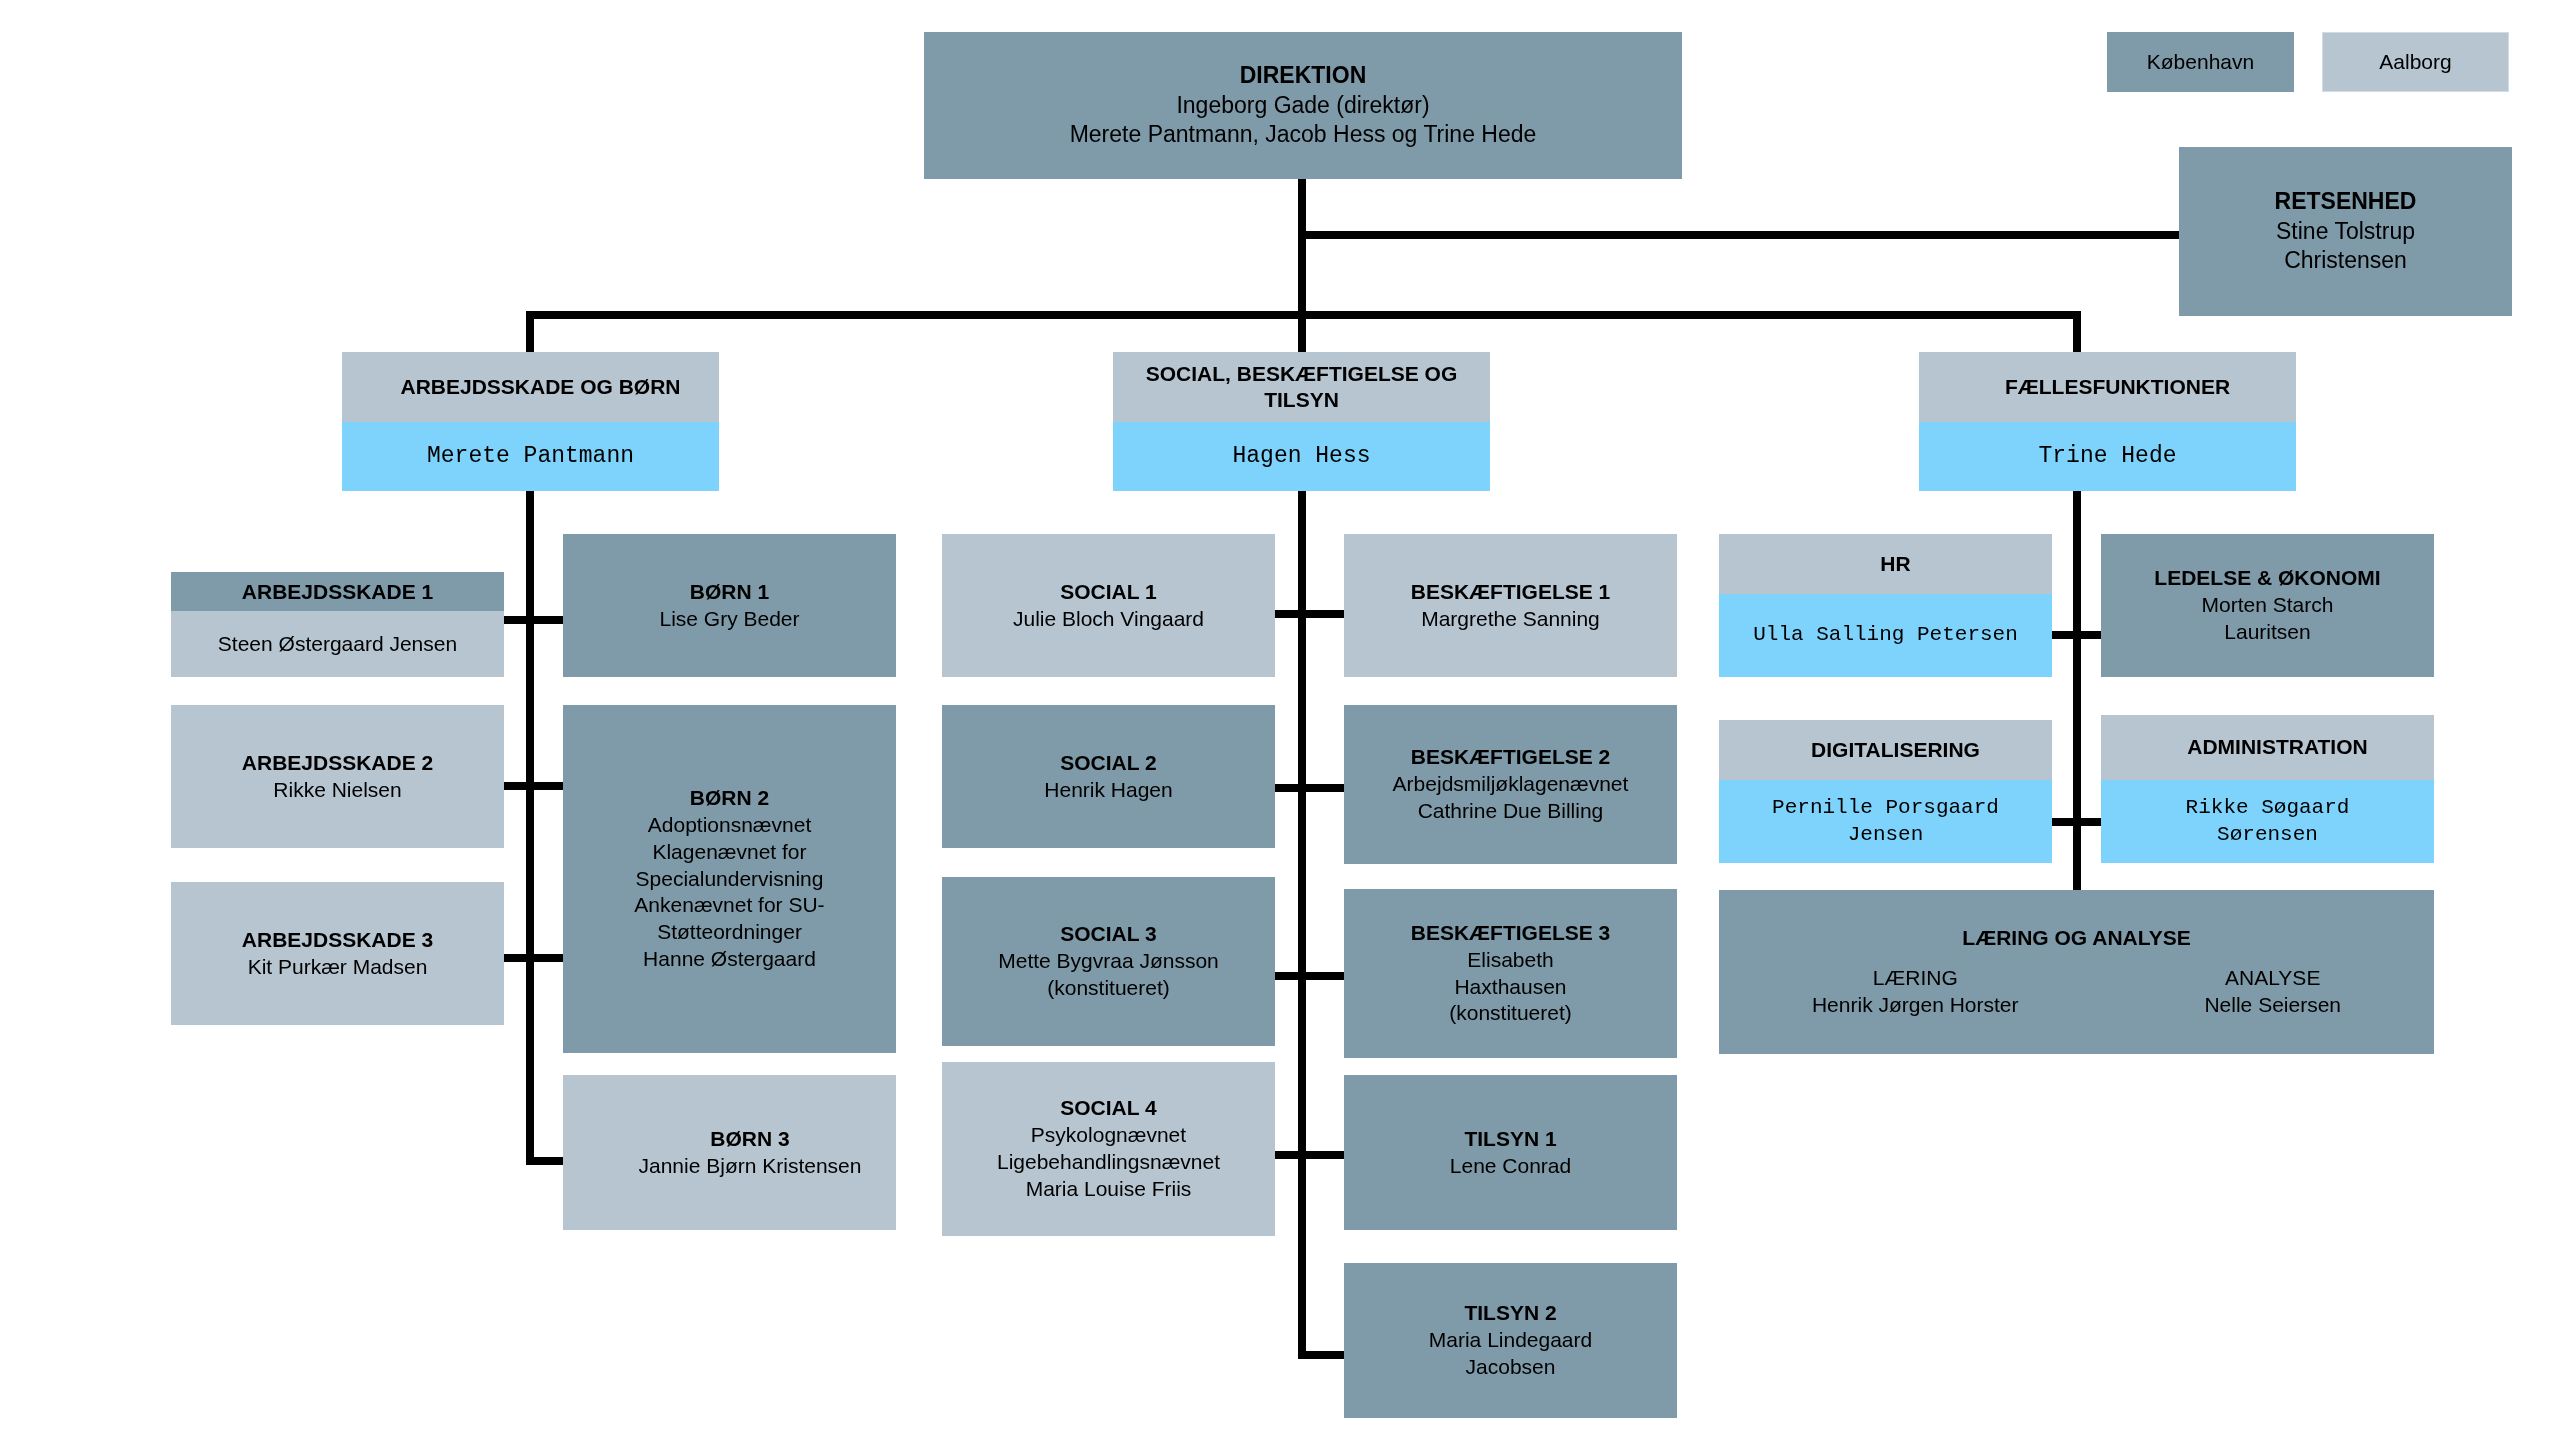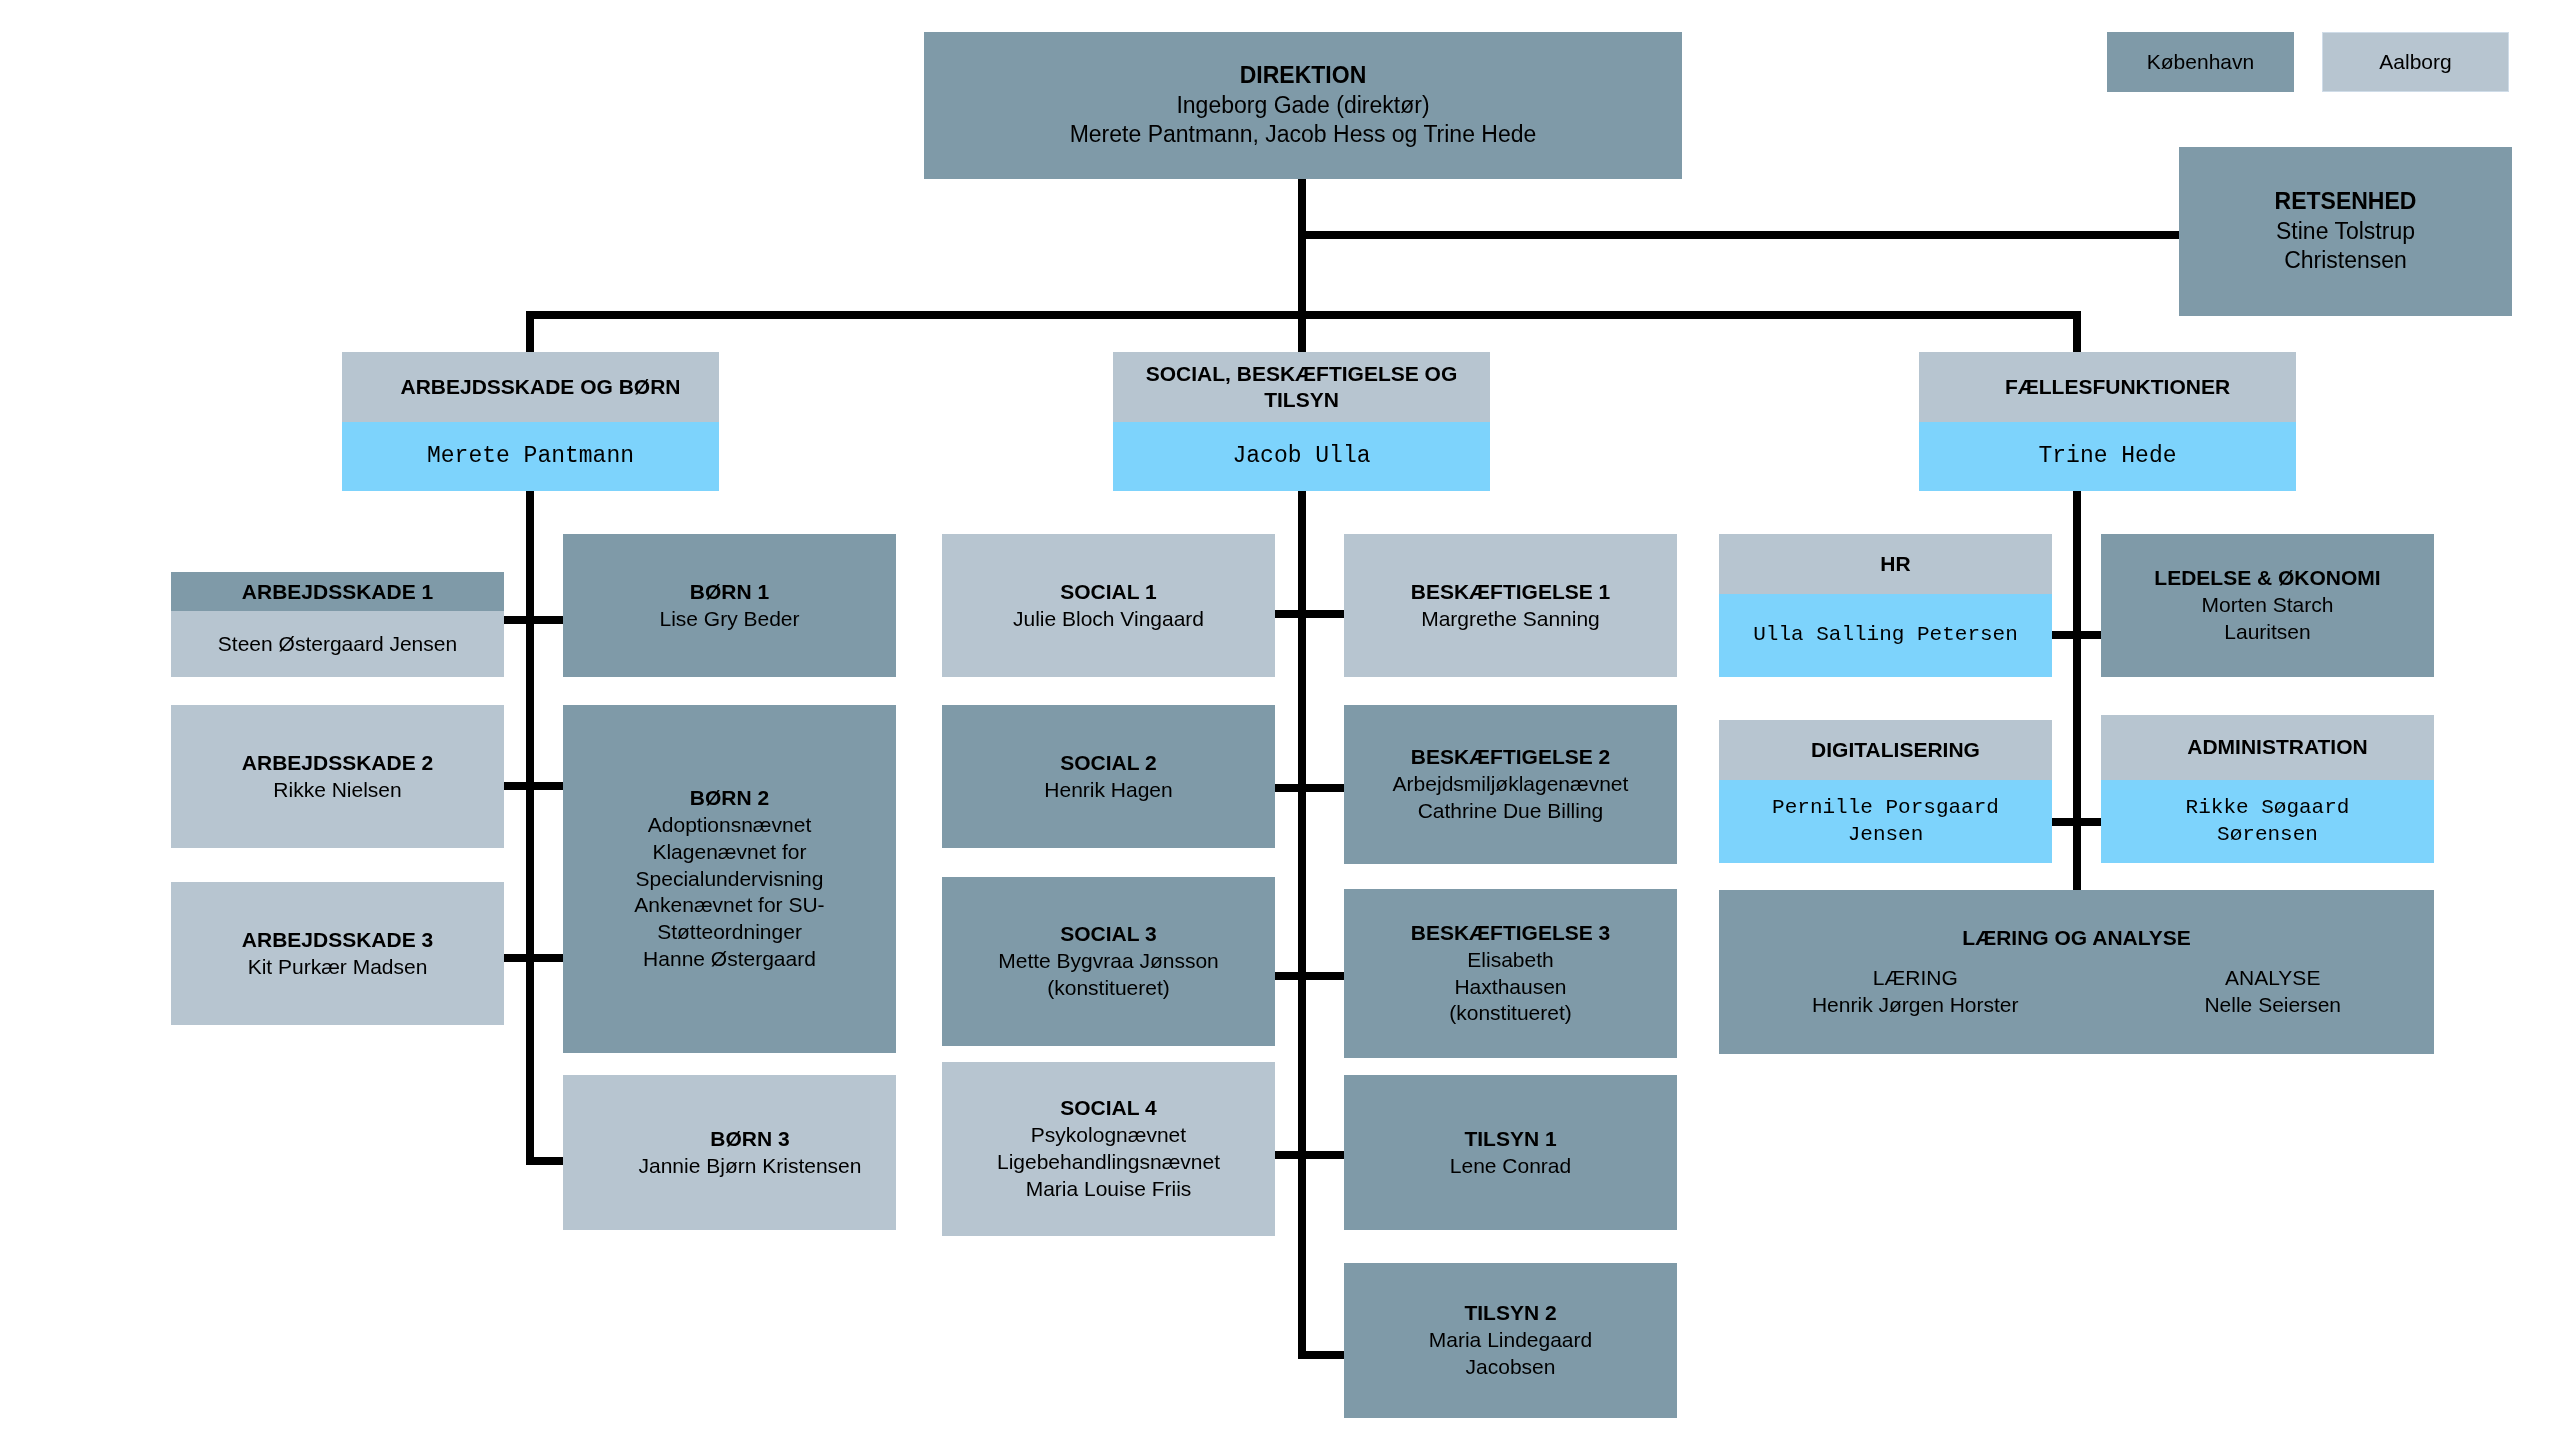--- a/index.html
+++ b/index.html
@@ -128,21 +128,21 @@
     <div class="nm">Christensen</div>
   </div>
 
   <div class="split" style="left:342px;top:352px;width:377px;height:139px;font-size:21px;">
     <div class="hd aal" style="height:70px;">ARBEJDSSKADE OG BØRN</div>
     <div class="bd kbh" style="height:70px;font-size:23px;">Merete Pantmann</div>
   </div>
 
   <div class="split" style="left:1113px;top:352px;width:377px;height:139px;font-size:21px;">
     <div class="hd aal" style="height:70px;padding:0 17.4px;">SOCIAL, BESKÆFTIGELSE OG TILSYN</div>
-    <div class="bd kbh" style="height:70px;font-size:23px;">Jacob Ulla</div>
+    <div class="bd kbh" style="height:70px;font-size:23px;">Hagen Hess</div>
   </div>
 
   <div class="split" style="left:1888px;top:352px;width:377px;height:139px;font-size:21px;margin-left:31px;">
     <div class="hd aal" style="height:70px;">FÆLLESFUNKTIONER</div>
     <div class="bd kbh" style="height:70px;font-size:23px;">Trine Hede</div>
   </div>
 
   <div class="split" style="left:171px;top:534px;width:333px;height:143px;font-size:21px;">
     <div class="hd kbh" style="height:52px;margin-top:38px;">ARBEJDSSKADE 1</div>
     <div class="bd aal" style="height:87px;padding:0 23px;">Steen Østergaard Jensen</div>

